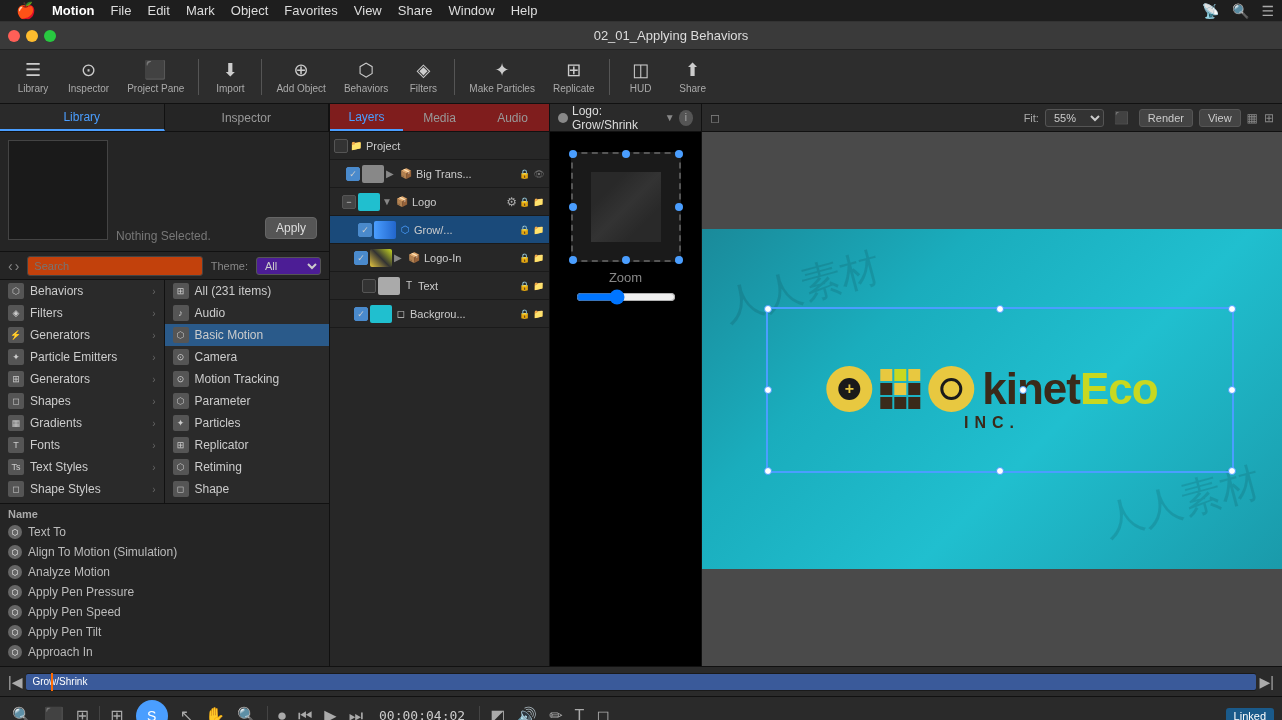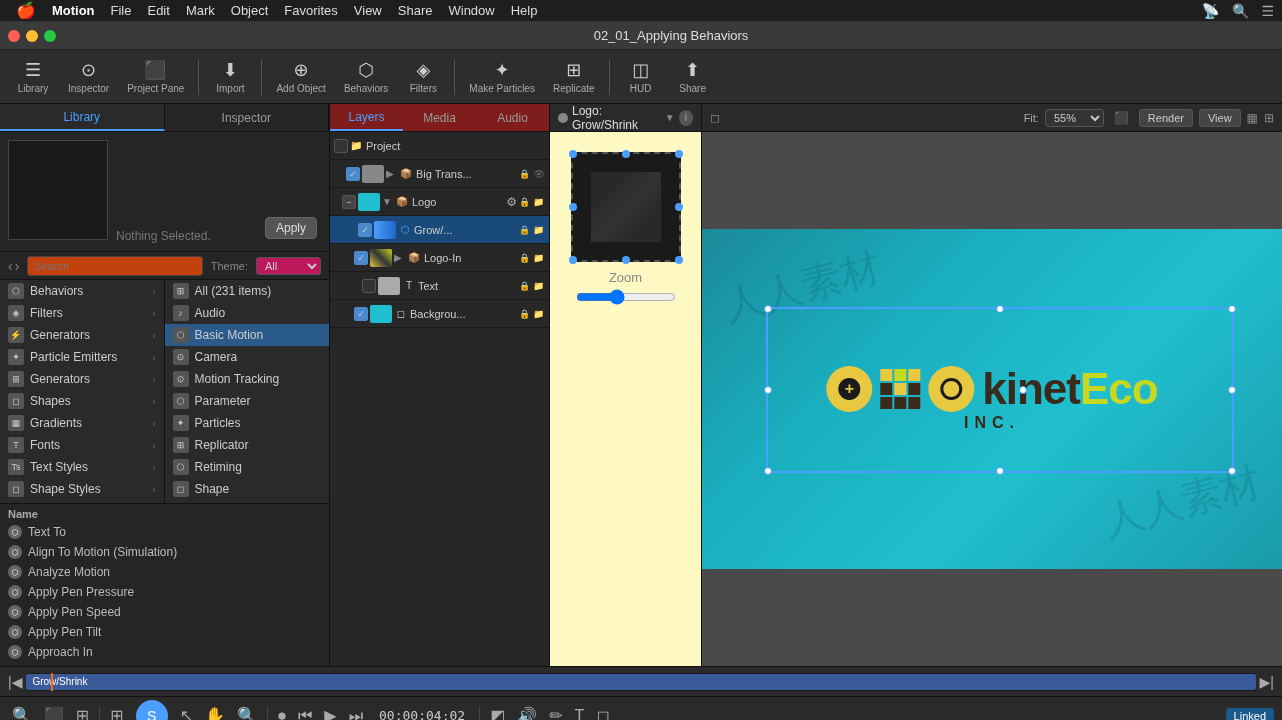--- a/index.html
+++ b/index.html
@@ -191,21 +191,21 @@
       font-size: 11px;
       padding: 2px 6px;
       border-radius: 3px;
       height: 20px;
     }
     .theme-label {
       font-size: 11px;
       color: #888;
     }
     .theme-select {
-      background: #be185d;
+      background: #4c1d95;
       border: 1px solid #555;
       color: #ccc;
       font-size: 11px;
       padding: 1px 4px;
       border-radius: 3px;
     }
 
     
     .list-container {
       display: flex;
@@ -380,21 +380,21 @@
       font-size: 9px;
       color: #777;
       display: flex;
       align-items: center;
       justify-content: center;
     }
 
     
     .behavior-panel {
       flex: 1;
-      background: #fef9c3;
+      background: #000000;
       display: flex;
       flex-direction: column;
       border-right: 1px solid #111;
       position: relative;
     }
     .behavior-header {
       height: 28px;
       background: #2a2a2a;
       display: flex;
       align-items: center;

